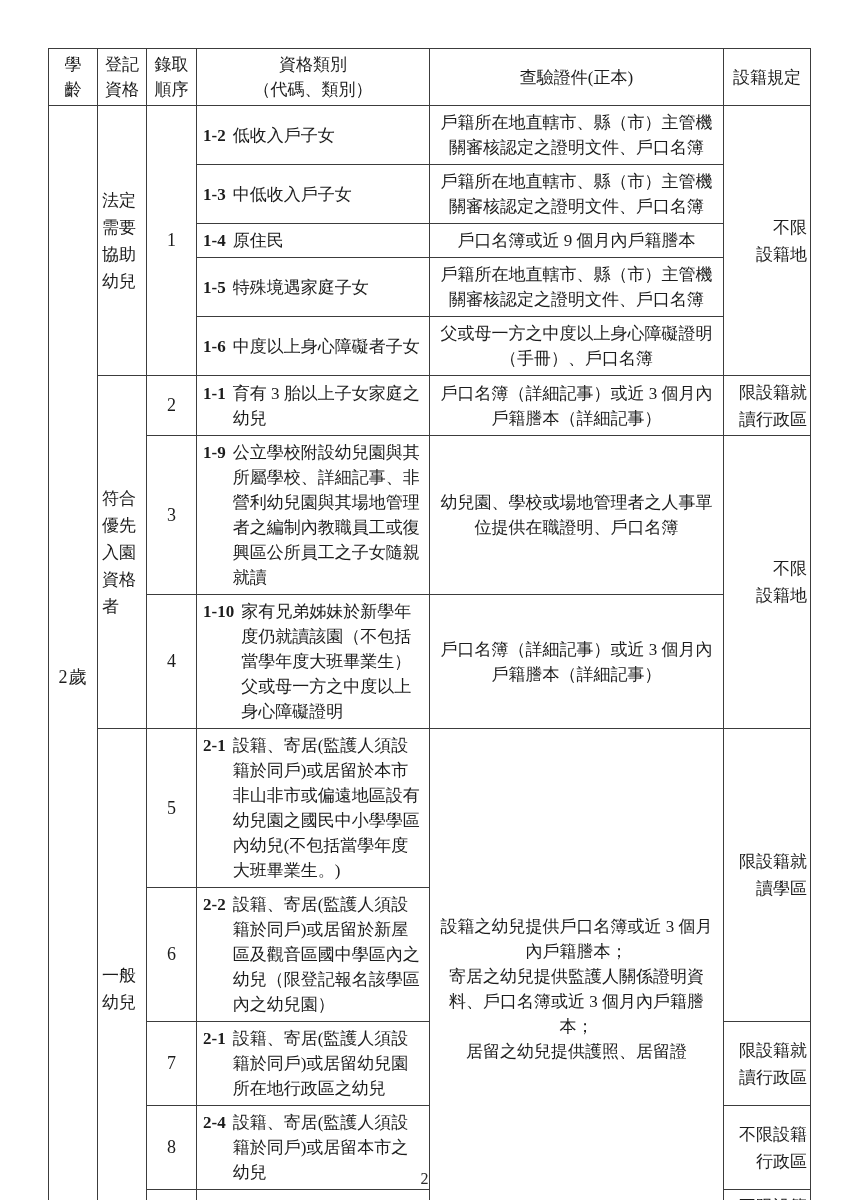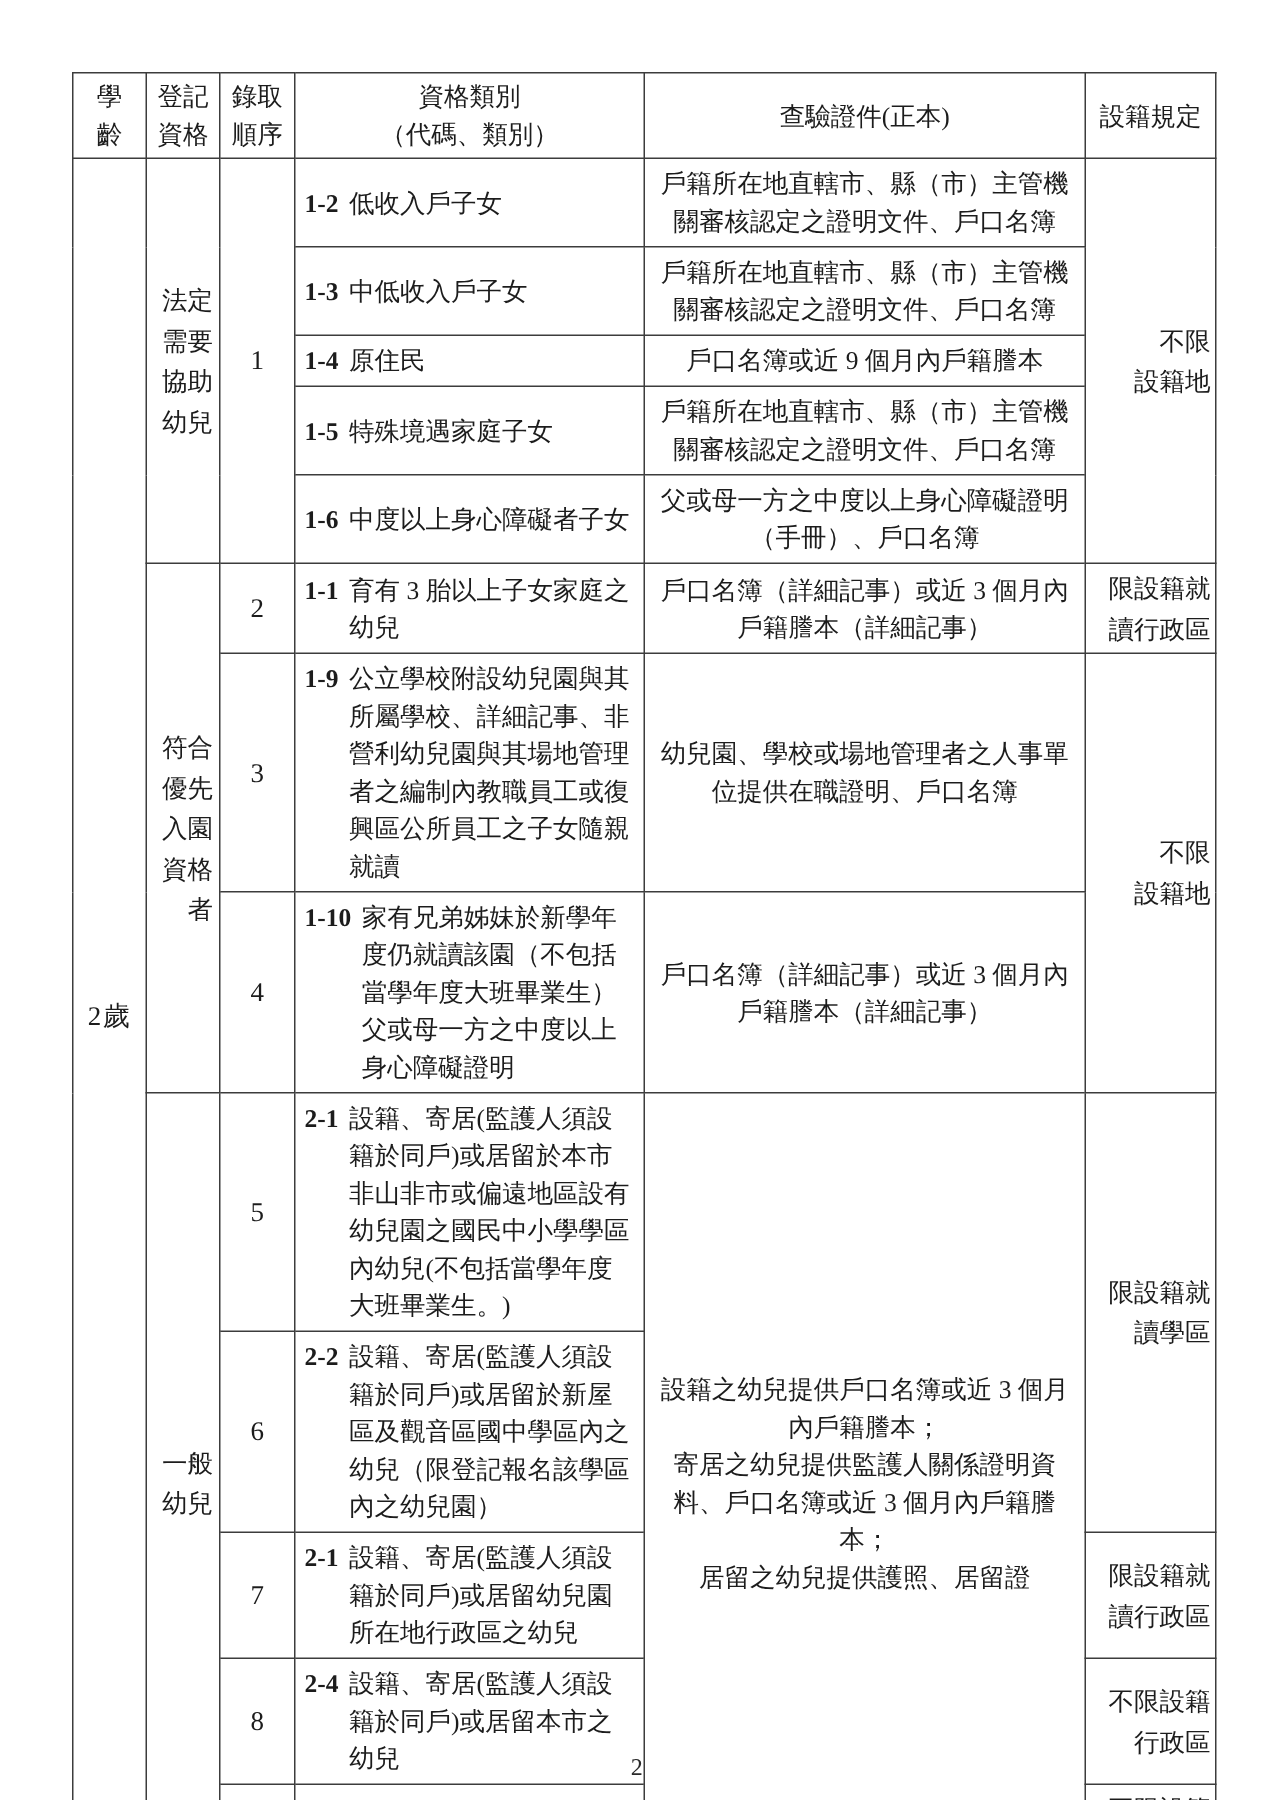--- a/index.html
+++ b/index.html
@@ -36,21 +36,21 @@
     text-align: center;
     white-space: pre-line;
     padding: 2px 2px;
   }
   td.age-cell {
     text-align: center;
     font-size: 18px;
     letter-spacing: 1px;
   }
   td.group-cell {
-    text-align: right;
+    text-align: left;
     white-space: pre-line;
     line-height: 27px;
   }
   td.order-cell {
     text-align: center;
     font-size: 18px;
   }
   td.cat-cell {
     vertical-align: middle;
     padding: 4px 6px;

